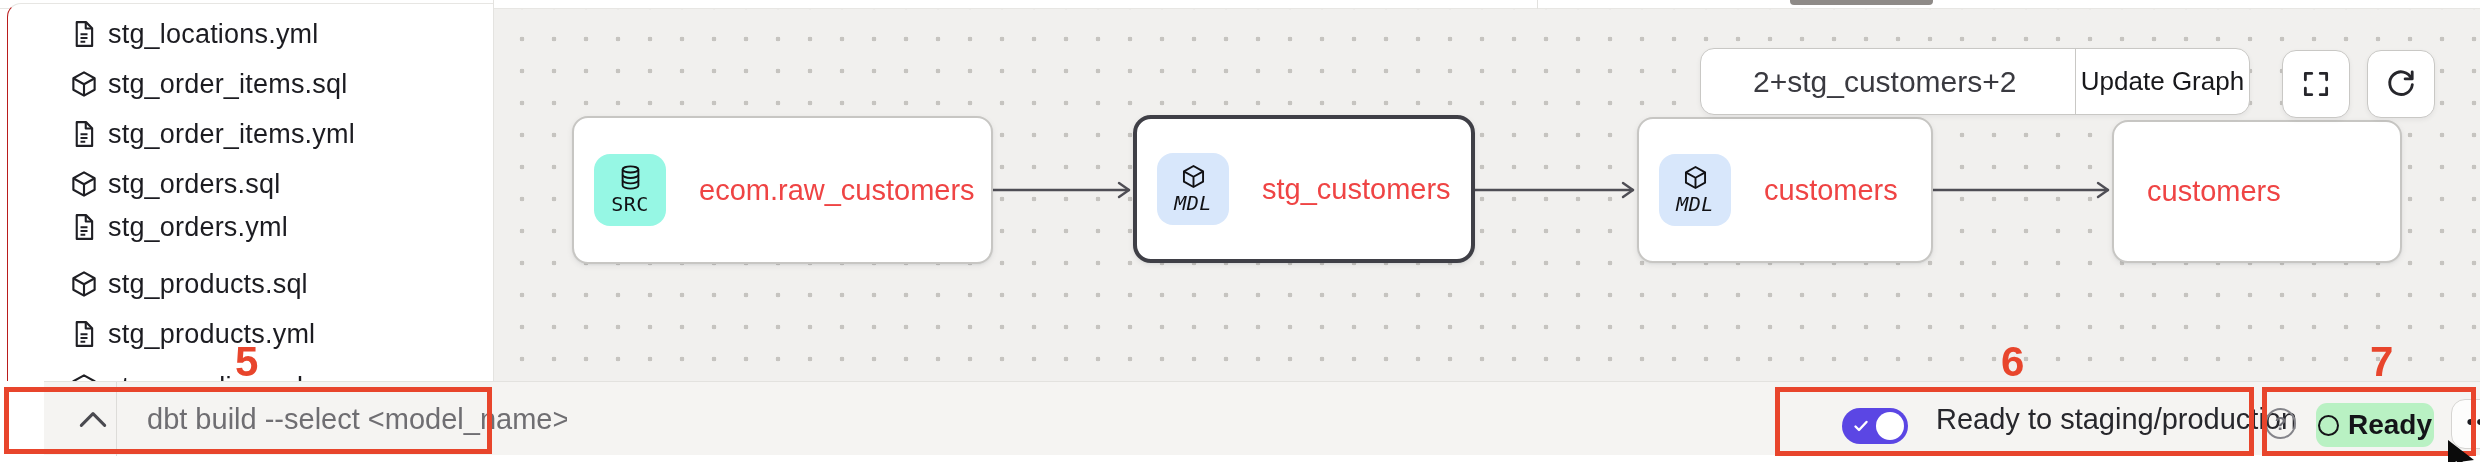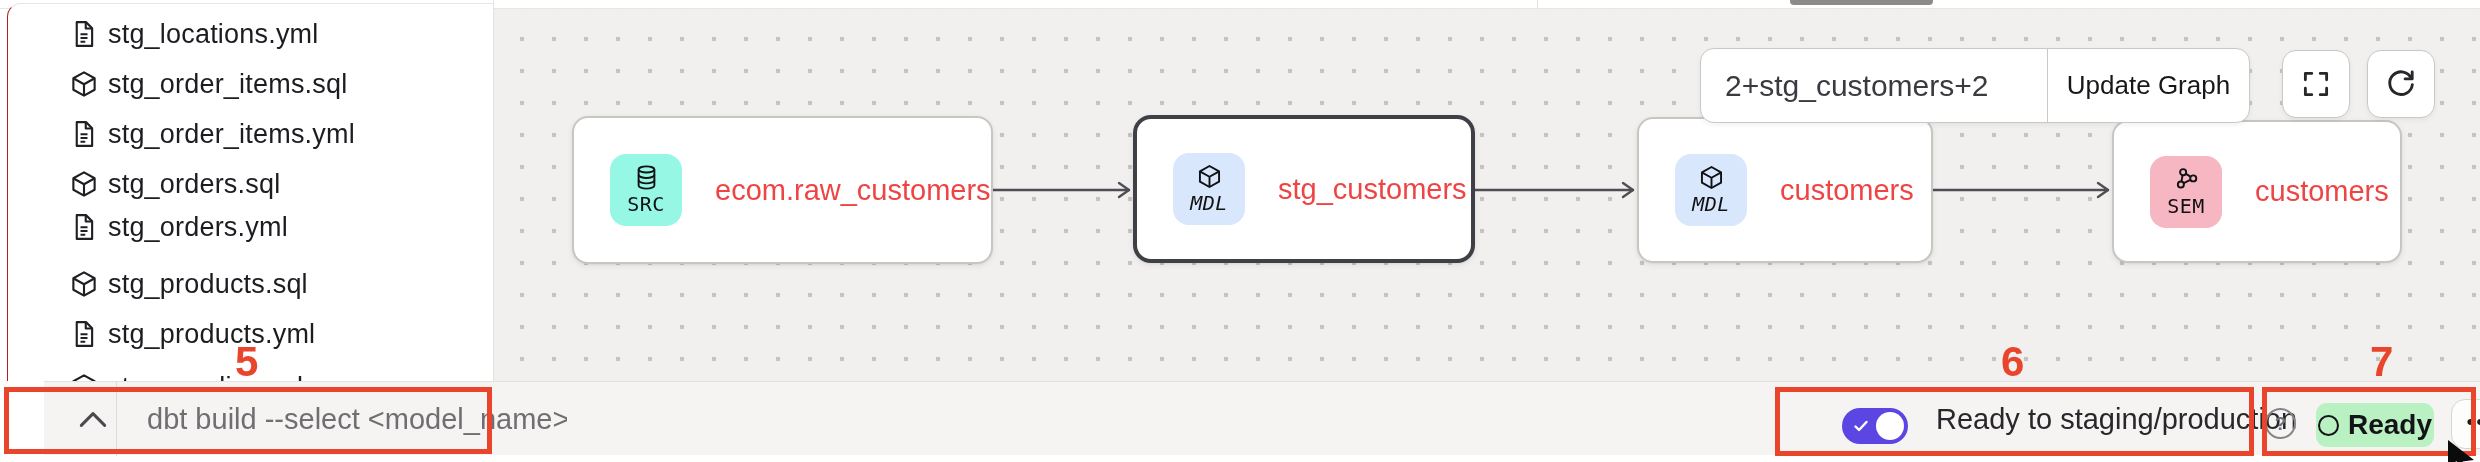--- a/index.html
+++ b/index.html
@@ -38,35 +38,36 @@
   }
   .edge { position:absolute; stroke:#4f4e55; stroke-width:2.4; fill:none; stroke-linecap:round; stroke-linejoin:round; }
 
   .node {
     position:absolute; background:#ffffff; border:2px solid #c7c6c3; border-radius:16px;
     display:flex; align-items:center; cursor:pointer;
     box-shadow:0 2px 6px rgba(16,24,40,.07), 0 1px 2px rgba(16,24,40,.05);
   }
   .node.selected { border:4px solid #3f3f46; border-radius:18px; }
   .badge {
-    width:72px; height:72px; border-radius:16px; margin-left:36px; flex:0 0 72px;
+    width:72px; height:72px; border-radius:16px; margin-left:20px; flex:0 0 72px;
     display:flex; flex-direction:column; align-items:center; justify-content:center; gap:1px; color:#111114;
   }
   .badge-src { background:#96f7e4; }
   .badge-mdl { background:#d8e7fb;font-style:italic; }
   .badge-sem { background:#f6b6c2; }
   .badge svg { width:27px; height:27px; }
   .badge-label { font-family:"DejaVu Sans Mono", monospace; font-size:20px; font-weight:500; letter-spacing:0.5px; }
   .node-label { font-size:29px; font-weight:500; color:#ef4444; margin-left:33px; white-space:nowrap; }
 
   
   .selector-pill {
-    position:absolute; left:1206px; top:39px; width:550px; height:75px; background:#ffffff;
+    position:absolute; left:1206px; top:39px; width:550px; height:67px; background:#ffffff;
     border:1.5px solid #c9c8c5; border-radius:14px; display:flex; align-items:stretch;
     box-shadow:0 2px 5px rgba(16,24,40,.06);
+    padding-left:28px;
   }
   .selector-input {
     width:346px; border:none; outline:none; background:transparent; padding:0 10px 0 24px;
     font-family:"Liberation Sans", sans-serif; font-size:30px; color:#3a3a40;
   }
   .update-graph-btn {
     flex:1; border:none; border-left:1px solid #c9c8c5; background:transparent; cursor:pointer;
     font-family:"Liberation Sans", sans-serif; font-size:26px; font-weight:500; color:#18181b;
     border-radius:0 14px 14px 0;
   }
@@ -253,29 +254,20 @@
       <svg viewBox="0 0 24 24" fill="none" stroke="currentColor" stroke-width="1.7" stroke-linejoin="round">
           <path d="M12 2.7 20.5 7.4v9.2L12 21.3 3.5 16.6V7.4Z"></path>
           <path d="M3.8 7.6 12 12.2l8.2-4.6M12 12.2v9"></path>
         </svg>
       <span class="badge-label">MDL</span>
     </div>
     <span class="node-label">customers</span>
   </div>
 
   <div class="node" style="left:1618px;top:111px;width:290px;height:143px">
-    <div class="badge badge-sem">
-      <svg viewBox="0 0 24 24" fill="none" stroke="currentColor" stroke-width="1.7">
-          <path d="M9 5.5 18 11M18 11 7 16.5M7 16.5 9 5.5"></path>
-          <circle cx="9" cy="5.5" r="2.7" fill="#f6b6c2"></circle>
-          <circle cx="18" cy="11" r="2.7" fill="#f6b6c2"></circle>
-          <circle cx="7" cy="16.5" r="2.7" fill="#f6b6c2"></circle>
-        </svg>
-      <span class="badge-label">SEM</span>
-    </div>
     <span class="node-label">customers</span>
   </div>
 
   <div class="selector-pill">
     <input class="selector-input" type="text" readonly="" value="2+stg_customers+2" style="">
     <button class="update-graph-btn">Update Graph</button>
   </div>
 
   <button class="canvas-btn" style="left:1788px">
     <svg viewBox="0 0 24 24" fill="none" stroke="currentColor" stroke-width="2" stroke-linecap="round" stroke-linejoin="round">

